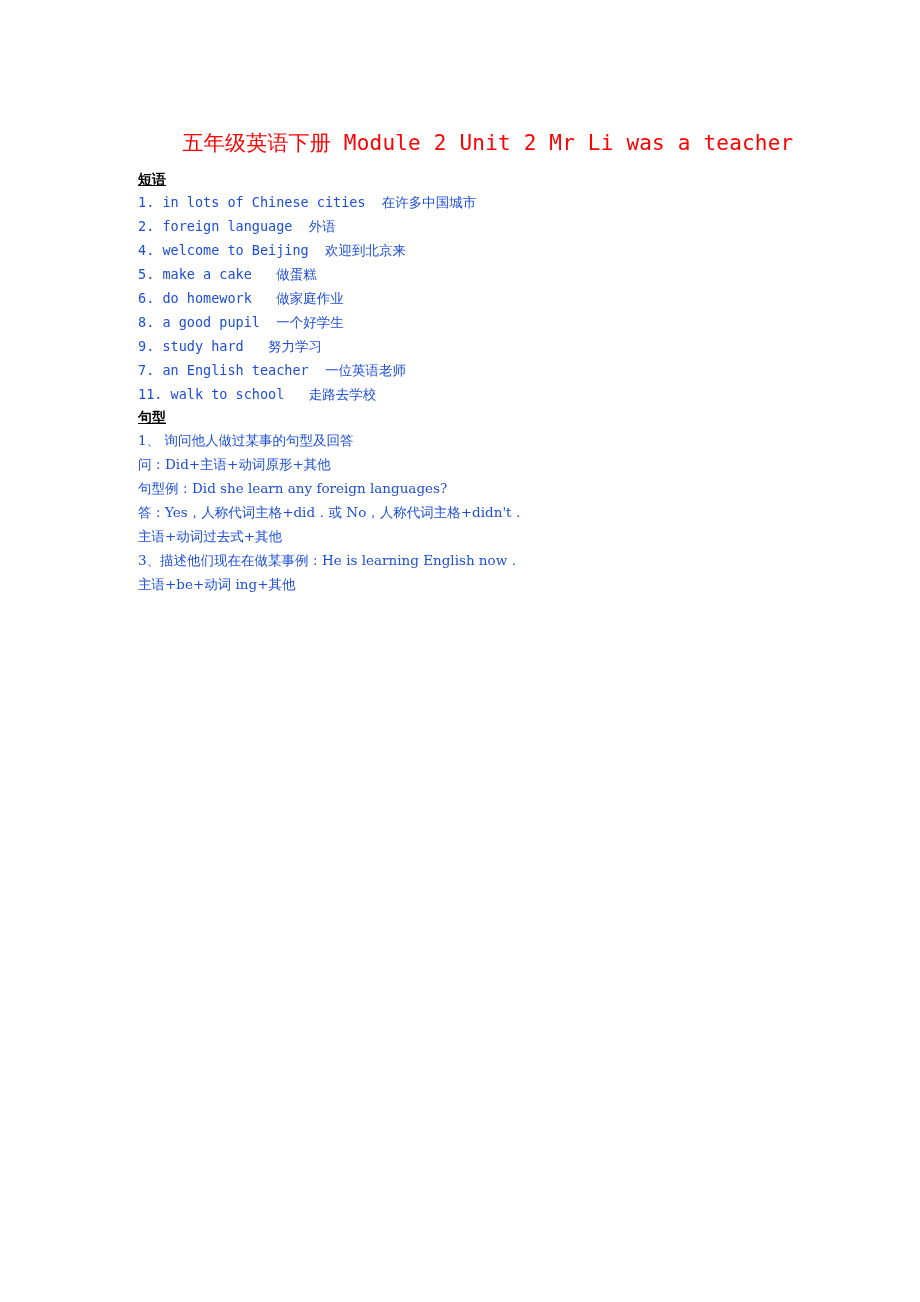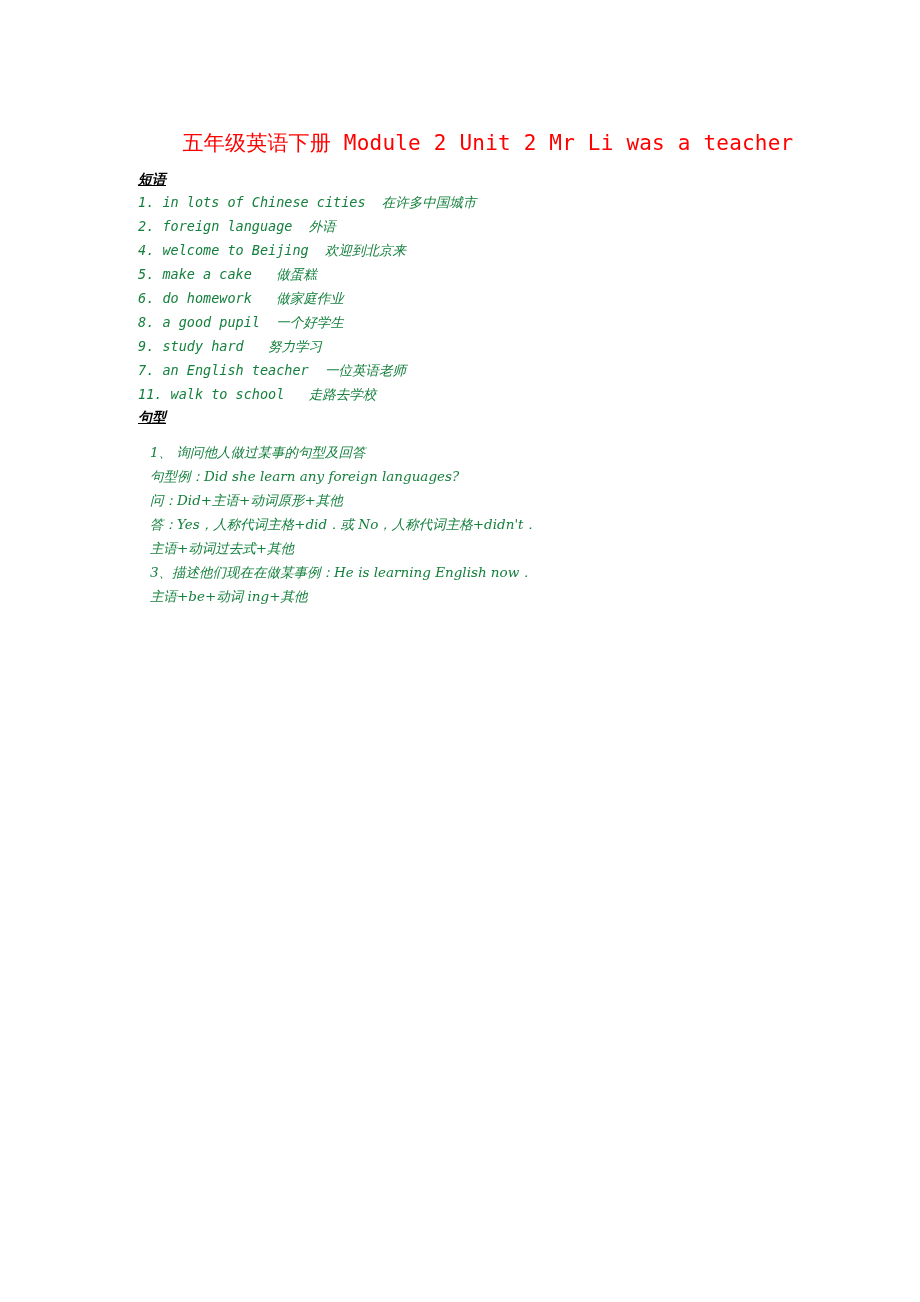--- a/index.html
+++ b/index.html
@@ -41,21 +41,20 @@
     white-space: nowrap;
     text-align: center;
   }
 
   
   .content {
     position: absolute;
     left: 138px;
     top: 160px;
     width: 740px;
-    font-style: italic;
   }
 
   .section-head {
     font-family: "DejaVu Sans", "Liberation Sans", sans-serif;
     font-size: 14px;
     font-weight: bold;
     line-height: 22px;
     text-decoration: underline;
     display: block;
     width: fit-content;
@@ -64,36 +63,36 @@
     letter-spacing: 0;
   }
 
   .line {
     font-family: "DejaVu Sans Mono", "Liberation Mono", monospace;
     font-size: 13.5px;
     line-height: 24px;
     white-space: pre;
     margin: 0;
     padding: 0;
-    color: #15803d;
+    color: #1d4ed8;
   }
 
   .line.mixed {
     font-family: "DejaVu Serif", "Liberation Serif", serif;
     font-size: 13.5px;
   }
 
   .phrase-list {
     list-style: none;
     margin: 0;
     padding: 0;
   }
   .sentence-list {
     list-style: none;
-    margin: 12px;
+    margin: 0;
     padding: 0;
   }
 
   .gap-above {
     margin-top: 0px;
   }
 </style>
 </head>
 <body>
 
@@ -114,22 +113,22 @@
       <li class="line">8. a good pupil  一个好学生</li>
       <li class="line">9. study hard   努力学习</li>
       <li class="line">7. an English teacher  一位英语老师</li>
       <li class="line">11. walk to school   走路去学校</li>
     </ul>
 
     <div class="section-head gap-above">句型</div>
 
     <ul class="sentence-list">
       <li class="line mixed">1、 询问他人做过某事的句型及回答</li>
+      <li class="line mixed">问：Did+主语+动词原形+其他</li>
       <li class="line mixed">句型例：Did she learn any foreign languages?</li>
-      <li class="line mixed">问：Did+主语+动词原形+其他</li>
       <li class="line mixed">答：Yes，人称代词主格+did．或 No，人称代词主格+didn't．</li>
       <li class="line mixed">主语+动词过去式+其他</li>
       <li class="line mixed">3、描述他们现在在做某事例：He is learning English now．</li>
       <li class="line mixed">主语+be+动词 ing+其他</li>
     </ul>
 
   </div>
 </div>
 
 </body></html>

